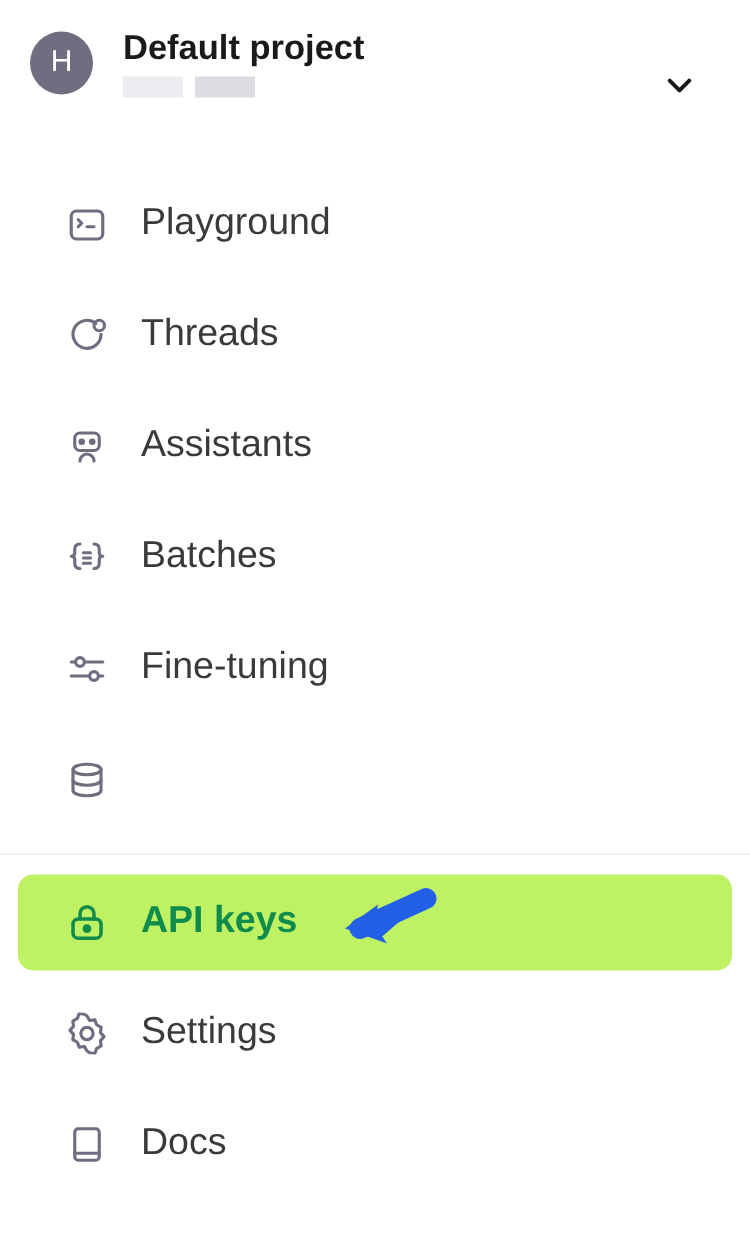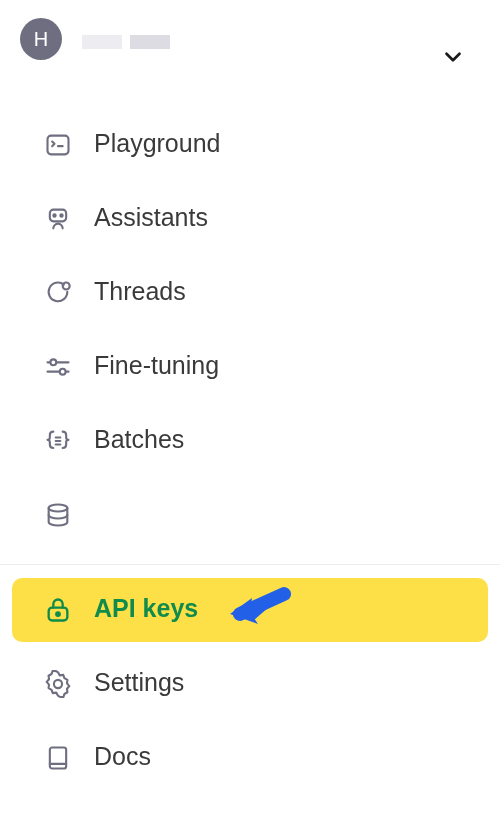--- a/index.html
+++ b/index.html
@@ -11,37 +11,38 @@
   .project-name { font-size: 23px; font-weight: 600; color: #1a1a1a; }
   .sub { margin-top: 6px; display: flex; gap: 8px; }
   .sub-block { height: 14px; background: #ececf1; }
   .sub-a { width: 40px; }
   .sub-b { width: 40px; background:#dcdce2; }
   .chevron { position: absolute; right: 34px; top: 34px; color: #1a1a1a; }
   .nav { margin-top: 30px; display: flex; flex-direction: column; }
   .nav-item { display: flex; align-items: flex-start; padding: 16px 14px 16px 30px; font-size: 25px; font-weight: 500; color: #3a3a3a; border-radius: 10px; margin: 5px 12px; cursor: pointer; position: relative; }
   .nav-item .icon { width: 32px; height: 32px; display: flex; align-items: center; justify-content: center; color: #6e6e80; flex-shrink: 0; }
   .nav-item .label { margin-left: 20px; }
-  .nav-item.active { background: #fde047; color: #0f8b4c; }
+  .nav-item.active { background: #bef264; color: #0f8b4c; }
   .nav-item.active .icon { color: #0f8b4c; }
   .nav-item.active .label { font-weight: 600; }
   .divider { height: 1px; background: #ececf1; margin: 12px 0 8px 0; }
   svg { display: block; }
   .arrow { position: absolute; left: 210px; top: 50%; transform: translateY(-50%); pointer-events: none; }
 </style>
 </head>
 <body>
 
 <div class="container">
 
   <div class="header">
     <div class="avatar">
       <span>H</span>
     </div>
     <div class="header-text">
+      <div class="project-name">Default project</div>
       <div class="sub">
         <div class="sub-block sub-a"></div>
         <div class="sub-block sub-b"></div>
       </div>
     </div>
     <div class="chevron">
       <svg width="26" height="26" viewBox="0 0 24 24" fill="none" stroke="currentColor" stroke-width="2.5" stroke-linecap="round" stroke-linejoin="round">
           <polyline points="6 9 12 15 18 9"></polyline>
         </svg>
     </div>
@@ -56,62 +57,62 @@
             <polyline points="7 9 9 11 7 13"></polyline>
             <line x1="12" y1="13" x2="16" y2="13"></line>
           </svg>
       </span>
       <span class="label">Playground</span>
     </div>
 
     <div class="nav-item">
       <span class="icon">
         <svg width="28" height="28" viewBox="0 0 24 24" fill="none" stroke="currentColor" stroke-width="1.8" stroke-linecap="round" stroke-linejoin="round">
-            <rect x="5" y="4" width="14" height="10" rx="3"></rect>
-            <circle cx="9" cy="9" r="1" fill="currentColor"></circle>
-            <circle cx="15" cy="9" r="1" fill="currentColor"></circle>
-            <path d="M8 20c0-2 1.8-4 4-4s4 2 4 4"></path>
-          </svg>
-      </span>
-      <span class="label">Assistants</span>
-    </div>
-
-    <div class="nav-item">
-      <span class="icon">
-        <svg width="28" height="28" viewBox="0 0 24 24" fill="none" stroke="currentColor" stroke-width="1.8" stroke-linecap="round" stroke-linejoin="round">
             <path d="M20 11a8 8 0 1 1-3-6.2"></path>
             <circle cx="19" cy="6" r="3"></circle>
           </svg>
       </span>
       <span class="label">Threads</span>
     </div>
 
     <div class="nav-item">
       <span class="icon">
         <svg width="28" height="28" viewBox="0 0 24 24" fill="none" stroke="currentColor" stroke-width="1.8" stroke-linecap="round" stroke-linejoin="round">
-            <line x1="3" y1="8" x2="21" y2="8"></line>
-            <circle cx="8" cy="8" r="2.5" fill="#fff"></circle>
-            <line x1="3" y1="16" x2="21" y2="16"></line>
-            <circle cx="16" cy="16" r="2.5" fill="#fff"></circle>
+            <rect x="5" y="4" width="14" height="10" rx="3"></rect>
+            <circle cx="9" cy="9" r="1" fill="currentColor"></circle>
+            <circle cx="15" cy="9" r="1" fill="currentColor"></circle>
+            <path d="M8 20c0-2 1.8-4 4-4s4 2 4 4"></path>
           </svg>
       </span>
-      <span class="label">Fine-tuning</span>
+      <span class="label">Assistants</span>
     </div>
 
     <div class="nav-item">
       <span class="icon">
         <svg width="28" height="28" viewBox="0 0 24 24" fill="none" stroke="currentColor" stroke-width="1.8" stroke-linecap="round" stroke-linejoin="round">
             <path d="M8 4c-2 0-3 1-3 3v2c0 1-.5 2-2 2 1.5 0 2 1 2 2v2c0 2 1 3 3 3"></path>
             <path d="M16 4c2 0 3 1 3 3v2c0 1 .5 2 2 2-1.5 0-2 1-2 2v2c0 2-1 3-3 3"></path>
             <line x1="10" y1="9" x2="14" y2="9"></line>
             <line x1="10" y1="12" x2="14" y2="12"></line>
             <line x1="10" y1="15" x2="14" y2="15"></line>
           </svg>
       </span>
       <span class="label">Batches</span>
+    </div>
+
+    <div class="nav-item">
+      <span class="icon">
+        <svg width="28" height="28" viewBox="0 0 24 24" fill="none" stroke="currentColor" stroke-width="1.8" stroke-linecap="round" stroke-linejoin="round">
+            <line x1="3" y1="8" x2="21" y2="8"></line>
+            <circle cx="8" cy="8" r="2.5" fill="#fff"></circle>
+            <line x1="3" y1="16" x2="21" y2="16"></line>
+            <circle cx="16" cy="16" r="2.5" fill="#fff"></circle>
+          </svg>
+      </span>
+      <span class="label">Fine-tuning</span>
     </div>
 
     <div class="nav-item">
       <span class="icon">
         <svg width="28" height="28" viewBox="0 0 24 24" fill="none" stroke="currentColor" stroke-width="1.8" stroke-linecap="round" stroke-linejoin="round">
             <ellipse cx="12" cy="6" rx="8" ry="3"></ellipse>
             <path d="M4 6v12c0 1.7 3.6 3 8 3s8-1.3 8-3V6"></path>
             <path d="M4 12c0 1.7 3.6 3 8 3s8-1.3 8-3"></path>
           </svg>
       </span>

